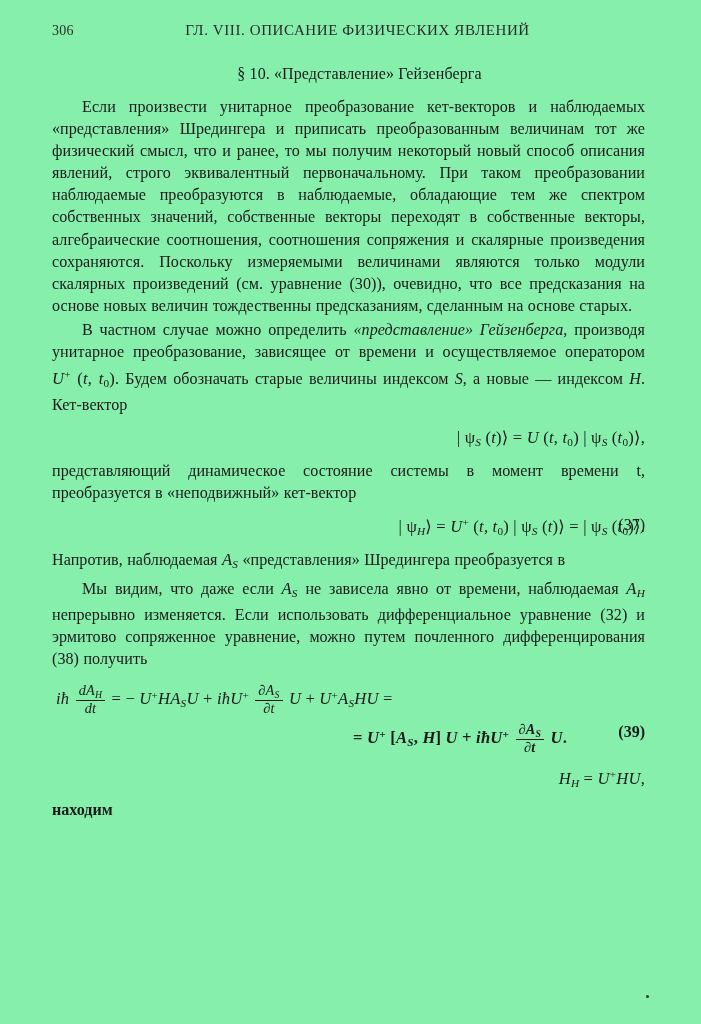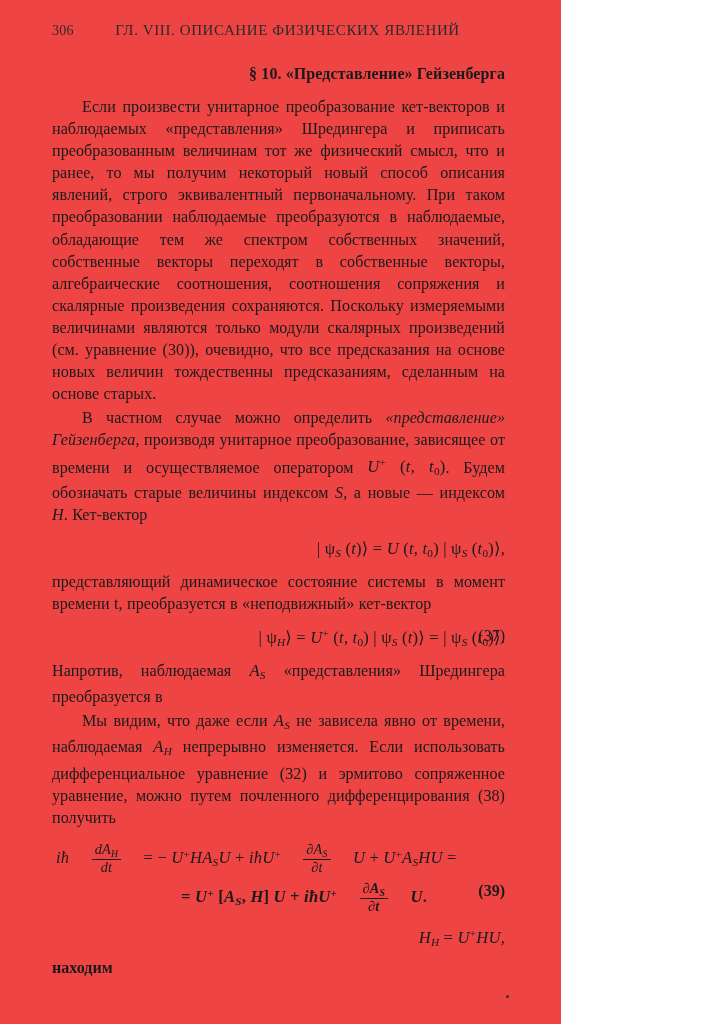--- a/index.html
+++ b/index.html
@@ -10,23 +10,23 @@
   body {
     width: 701px;
     height: 1024px;
     font-family: "Liberation Serif", serif;
     color: #1a1a1a;
     position: relative;
     overflow: hidden;
   }
   .page {
     position: relative;
-    width: 561px;
+    width: 701px;
     height: 1024px;
-    background: #ef4444;
+    background: #86efac;
     padding: 0;
     box-sizing: border-box;
   }
   .page-header {
     display: flex;
     align-items: baseline;
     padding: 22px 54px 0 52px;
     font-size: 13.5px;
     letter-spacing: 0.2px;
     color: #2a2a2a;
@@ -44,22 +44,22 @@
     padding-right: 30px;
     color: #2b2b2b;
   }
   .content {
     padding: 0 56px 0 52px;
   }
   .section-title {
     margin-top: 26px;
     margin-bottom: 13px;
     font-size: 16px;
-    font-weight: bold;
-    text-align: right;
+    font-weight: normal;
+    text-align: center;
     padding-left: 22px;
     letter-spacing: 0.1px;
   }
   p.body-text {
     margin: 0 0 2px 0;
     font-size: 16.1px;
     line-height: 22.1px;
     text-align: justify;
     text-indent: 30px;
     letter-spacing: 0.05px;
@@ -98,21 +98,21 @@
   sup {
     font-size: 0.68em;
     vertical-align: 0.5em;
   }
   .frac {
     display: inline-block;
     vertical-align: middle;
     text-align: center;
     font-size: 0.86em;
     line-height: 1.05;
-    margin: 0 18px;
+    margin: 0 2px;
     position: relative;
     top: -1px;
   }
   .frac .num {
     display: block;
     padding: 0 3px;
     border-bottom: 1px solid #1a1a1a;
     font-style: italic;
   }
   .frac .den {

